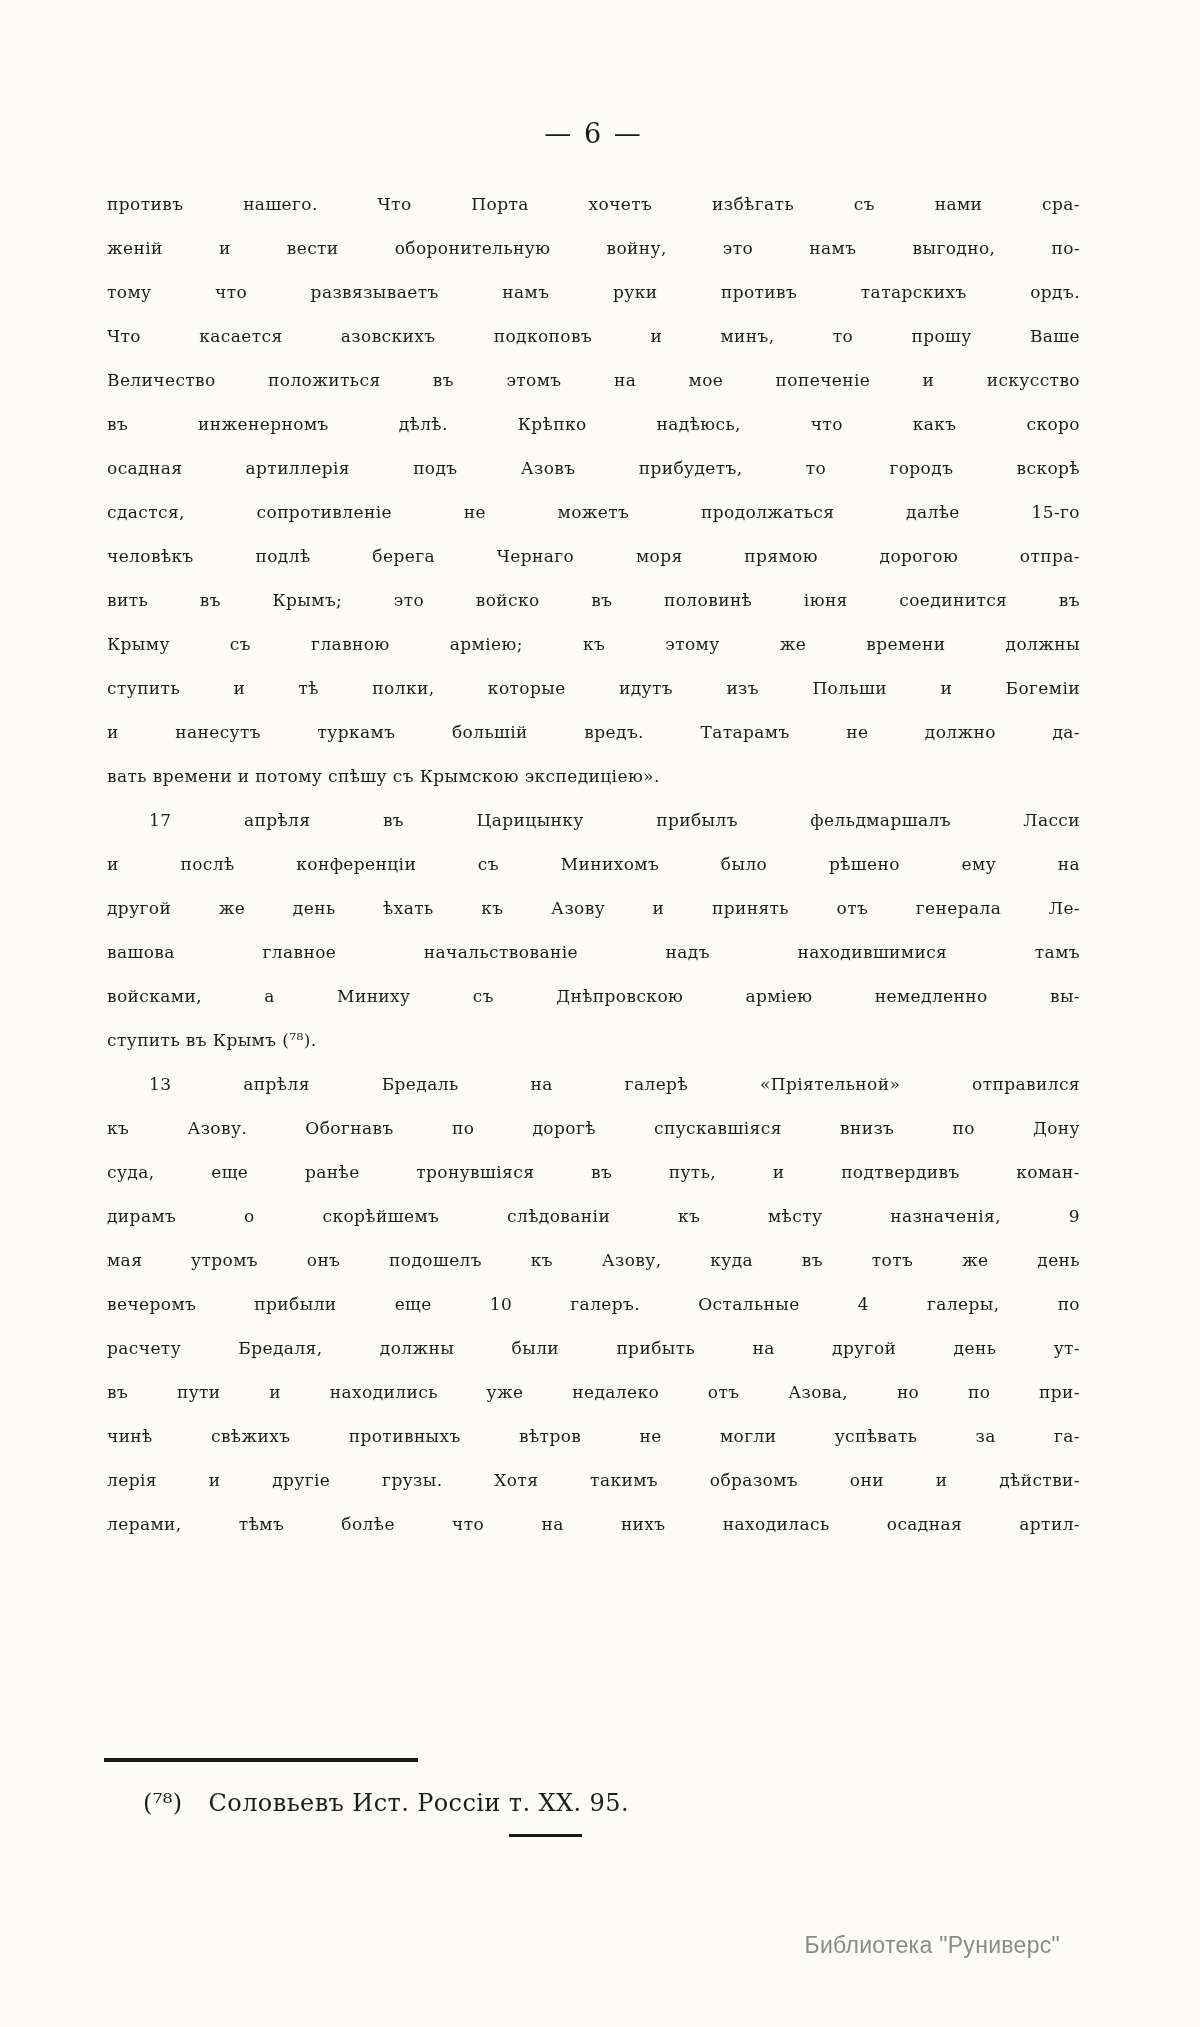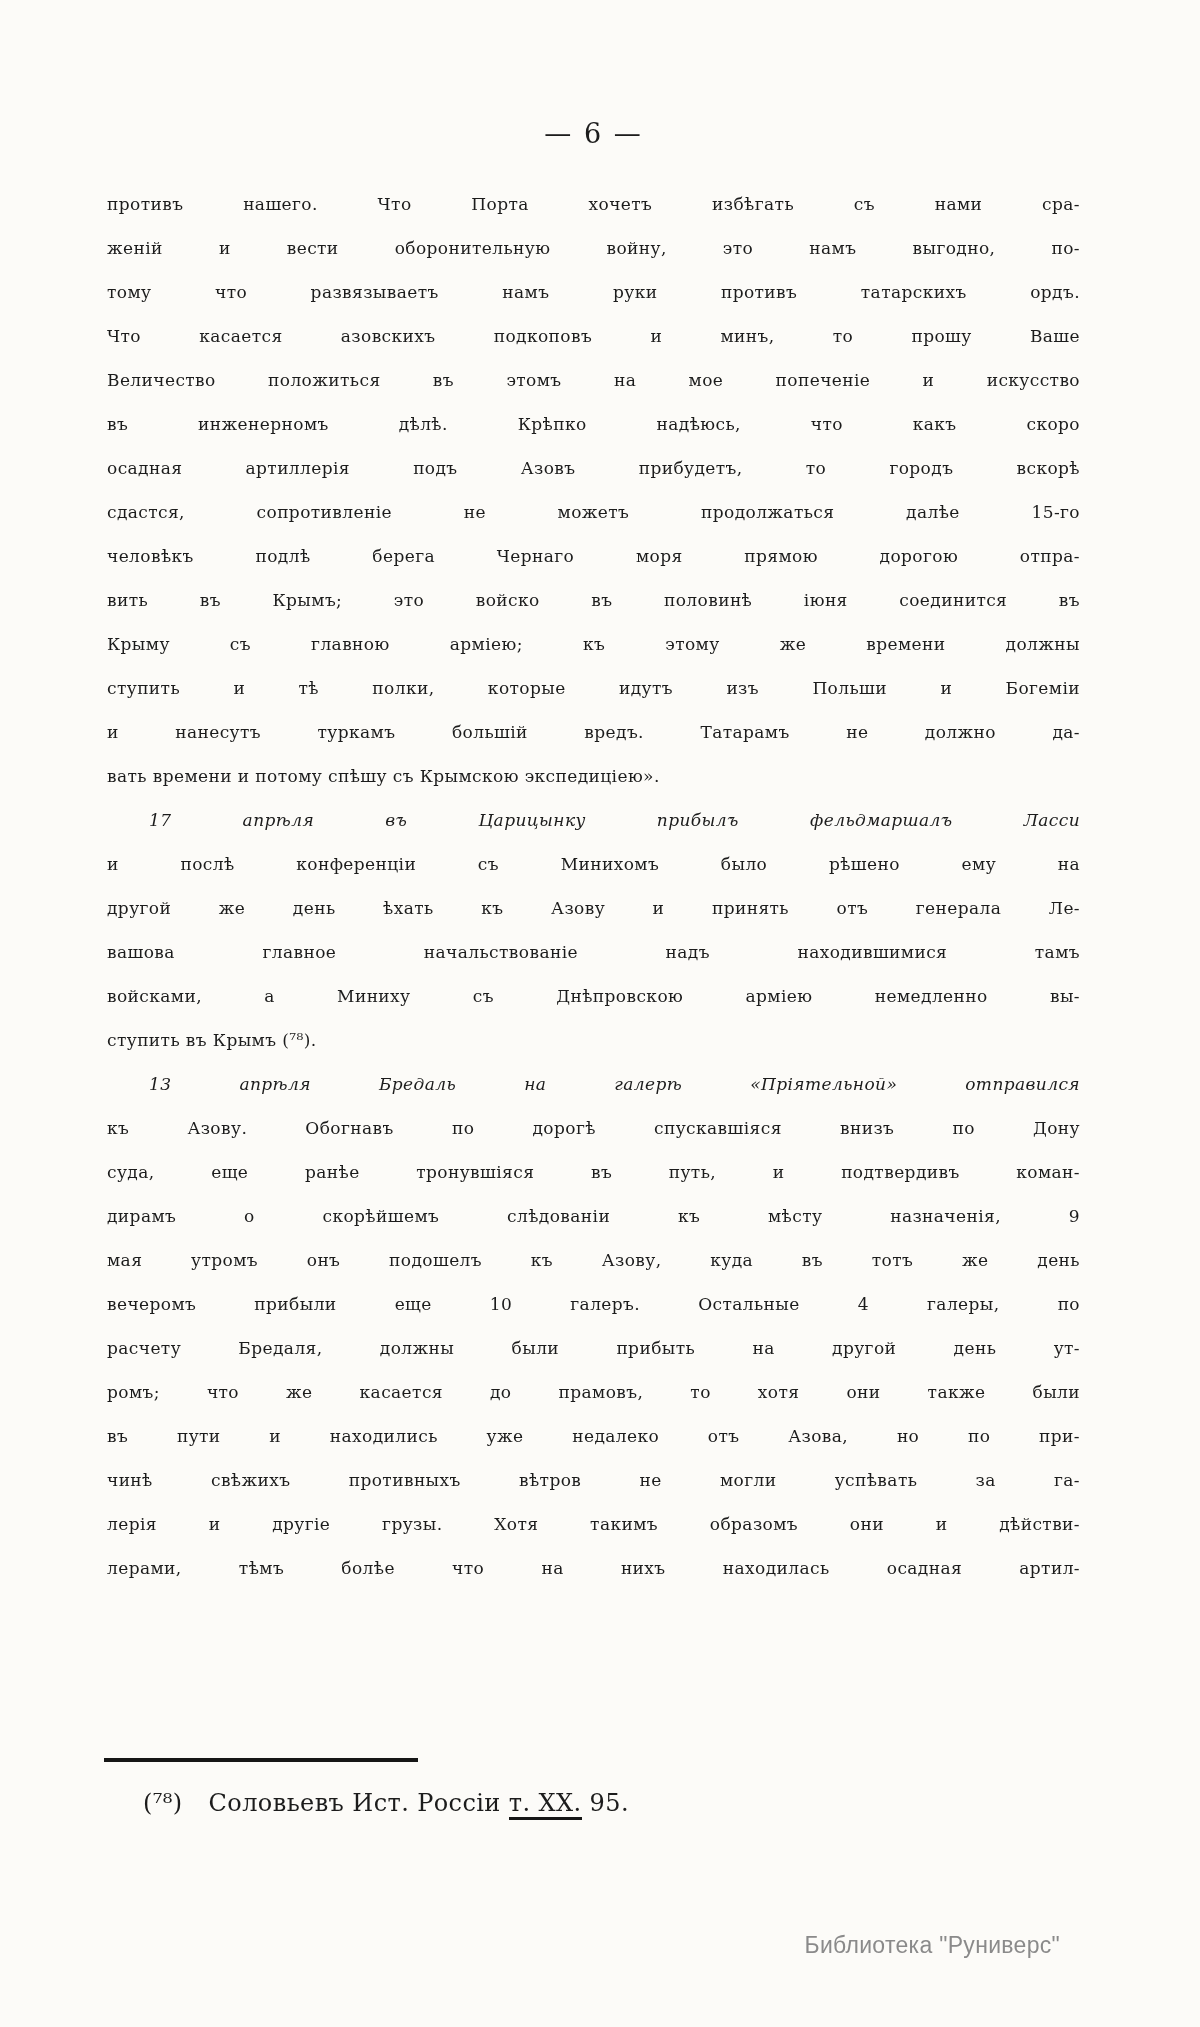--- a/index.html
+++ b/index.html
@@ -35,21 +35,21 @@
     font-size: 17px;
     line-height: 44px;
     letter-spacing: 0.4px;
   }
   .paragraph { margin: 0; }
   .line {
     text-align: justify;
     text-align-last: justify;
     white-space: normal;
   }
-  .line.indent { text-indent: 42px; font-style: italic; }
+  .line.indent { text-indent: 42px; }
   .line.no-just-last { text-align-last: left; }
   .footnote-rule {
     position: absolute;
     top: 1758px;
     left: 104px;
     width: 314px;
     height: 4px;
     background: #161616;
   }
   .footnote {
@@ -58,21 +58,21 @@
     left: 107px;
     width: 973px;
     font-size: 24px;
     line-height: 34px;
     letter-spacing: 0.4px;
     text-indent: 36px;
   }
   .fn-marker { margin-right: 18px; }
   .fn-underline {
     border-bottom: 3px solid #161616;
-    padding-bottom: 0;
+    padding-bottom: 17px;
   }
   .watermark {
     position: absolute;
     top: 1932px;
     right: 140px;
     font-family: "Liberation Sans", "DejaVu Sans", sans-serif;
     font-size: 23px;
     color: #8a8a8a;
     letter-spacing: 0.3px;
   }
@@ -110,21 +110,20 @@
         <div class="line no-just-last">ступить въ Крымъ (⁷⁸).</div>
       </div>
       <div class="paragraph">
         <div class="line indent">13 апрѣля Бредаль на галерѣ «Пріятельной» отправился</div>
         <div class="line">къ Азову. Обогнавъ по дорогѣ спускавшіяся внизъ по Дону</div>
         <div class="line">суда, еще ранѣе тронувшіяся въ путь, и подтвердивъ коман-</div>
         <div class="line">дирамъ о скорѣйшемъ слѣдованіи къ мѣсту назначенія, 9</div>
         <div class="line">мая утромъ онъ подошелъ къ Азову, куда въ тотъ же день</div>
         <div class="line">вечеромъ прибыли еще 10 галеръ. Остальные 4 галеры, по</div>
         <div class="line">расчету Бредаля, должны были прибыть на другой день ут-</div>
-        <div class="line">ромъ; что же касается до прамовъ, то хотя они также были</div>
         <div class="line">въ пути и находились уже недалеко отъ Азова, но по при-</div>
         <div class="line">чинѣ свѣжихъ противныхъ вѣтров не могли успѣвать за га-</div>
         <div class="line">лерія и другіе грузы. Хотя такимъ образомъ они и дѣйстви-</div>
         <div class="line">лерами, тѣмъ болѣе что на нихъ находилась осадная артил-</div>
       </div>
     </div>
 
   <div class="footnote-rule"></div>
 
   <div class="footnote">

